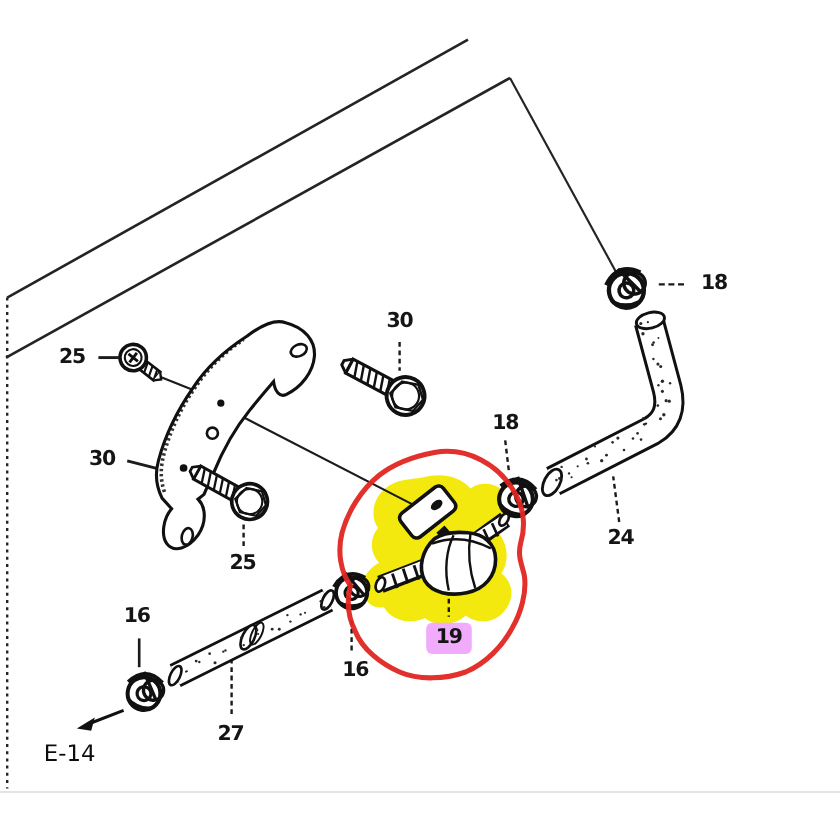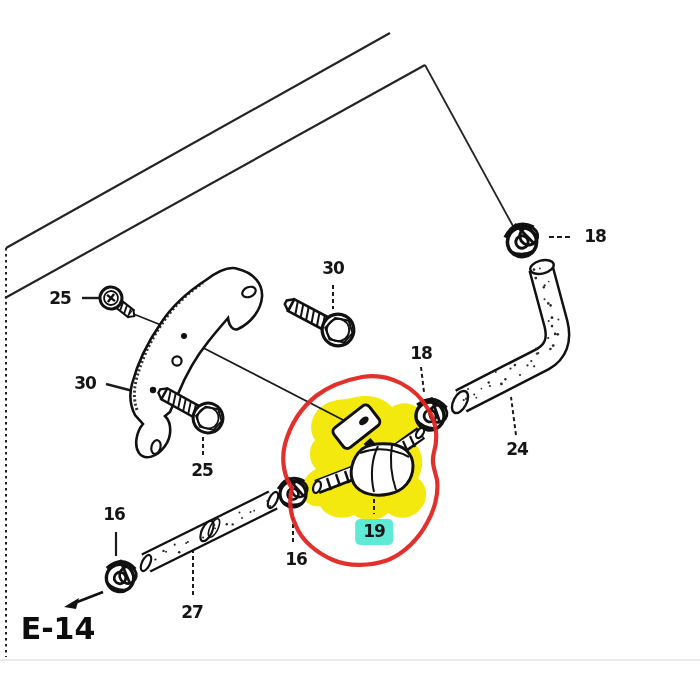--- a/index.html
+++ b/index.html
@@ -7,24 +7,24 @@
     position:relative;width:700px;height:700px;background:#ffffff;overflow:hidden;
     font-family:"DejaVu Sans","Liberation Sans",sans-serif;
   }
   #art{position:absolute;left:0;top:0;}
   #labels{position:absolute;left:0;top:0;width:700px;height:700px;pointer-events:none;}
   .callout{
     position:absolute;transform:translate(-50%,-50%);
     font-weight:700;font-size:17px;letter-spacing:-1px;color:#151515;line-height:1;
     white-space:nowrap;
   }
-  .callout.highlighted{background:#5eead4;padding:4px 8px 5px;border-radius:5px;}
+  .callout.highlighted{background:#f0abfc;padding:4px 8px 5px;border-radius:5px;}
   .refcode{
     position:absolute;transform:translate(-50%,-50%);
-    font-weight:700;font-size:30px;letter-spacing:0px;color:#0d0d0d;line-height:1;
+    font-weight:400;font-size:19px;letter-spacing:0px;color:#0d0d0d;line-height:1;
     white-space:nowrap;
   }
 </style>
 </head>
 <body>
 
 <div id="stage">
 
 <svg id="art" width="700" height="700" viewBox="0 0 700 700" xmlns="http://www.w3.org/2000/svg" xmlns:xlink="http://www.w3.org/1999/xlink">
 

